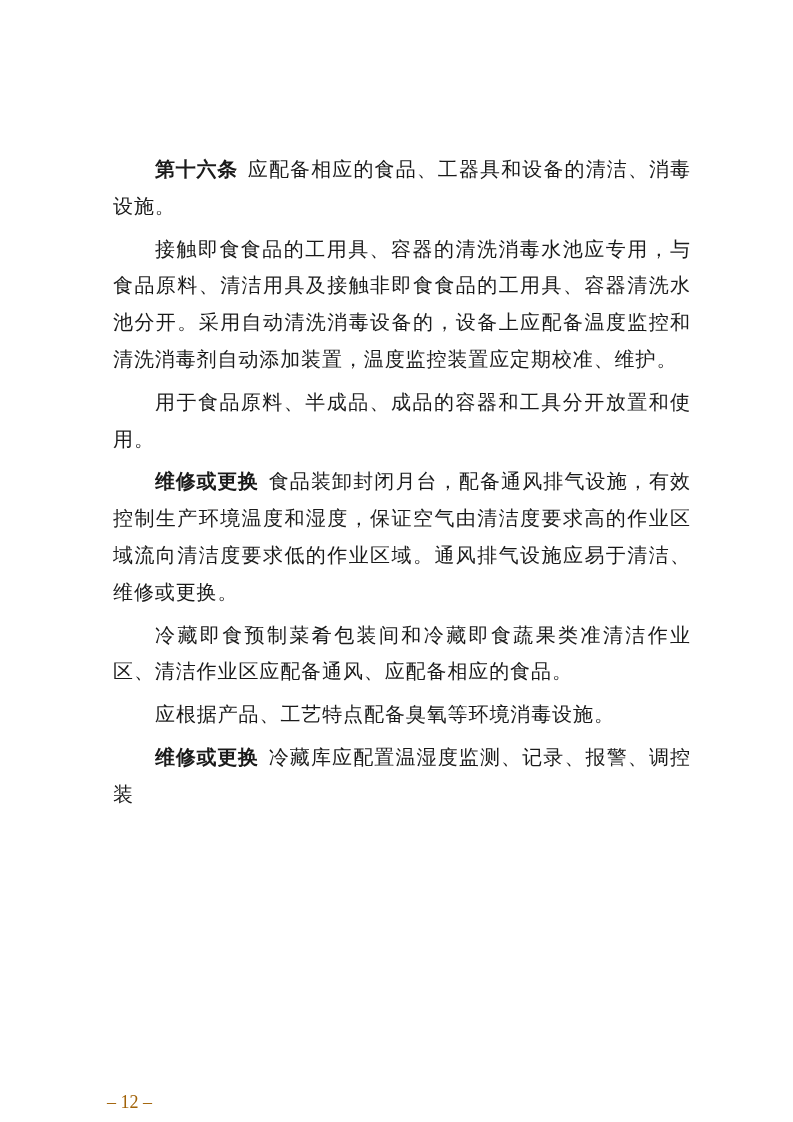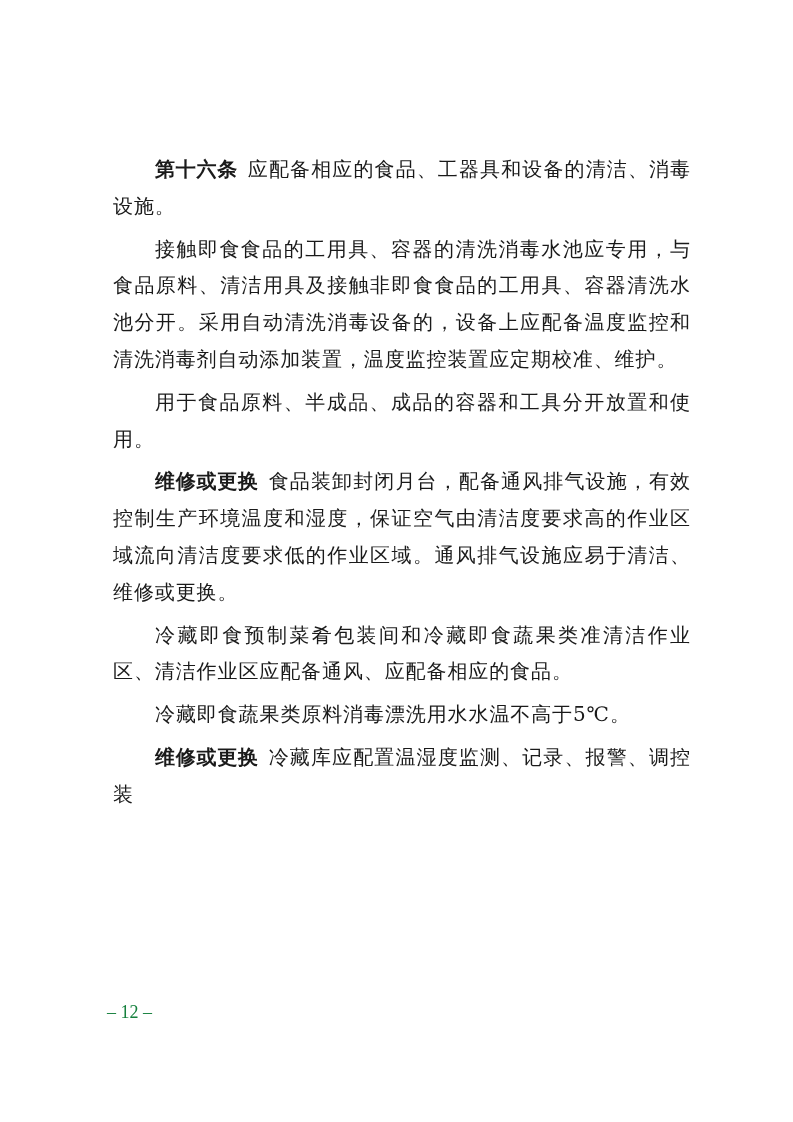--- a/index.html
+++ b/index.html
@@ -23,32 +23,32 @@
   }
   .article-no {
     font-family: "DejaVu Sans", "Liberation Sans", sans-serif;
     font-weight: bold;
     letter-spacing: 0.5px;
     margin-right: 10px;
   }
   .page-number {
     position: absolute;
     left: 107px;
-    top: 1002px;
+    top: 1092px;
     font-family: "Liberation Serif", "DejaVu Serif", serif;
     font-size: 18px;
-    color: #15803d;
+    color: #a16207;
   }
 </style>
 </head>
 <body>
 
 <div class="page">
   <p class="para"><span class="article-no">第十六条</span><span>应配备相应的食品、工器具和设备的清洁、消毒设施。</span></p>
   <p class="para"><span>接触即食食品的工用具、容器的清洗消毒水池应专用，与食品原料、清洁用具及接触非即食食品的工用具、容器清洗水池分开。采用自动清洗消毒设备的，设备上应配备温度监控和清洗消毒剂自动添加装置，温度监控装置应定期校准、维护。</span></p>
   <p class="para"><span>用于食品原料、半成品、成品的容器和工具分开放置和使用。</span></p>
   <p class="para"><span class="article-no">维修或更换</span><span>食品装卸封闭月台，配备通风排气设施，有效控制生产环境温度和湿度，保证空气由清洁度要求高的作业区域流向清洁度要求低的作业区域。通风排气设施应易于清洁、维修或更换。</span></p>
   <p class="para"><span>冷藏即食预制菜肴包装间和冷藏即食蔬果类准清洁作业区、清洁作业区应配备通风、应配备相应的食品。</span></p>
-  <p class="para"><span>冷藏即食蔬果类原料消毒漂洗用水水温不高于5℃。</span></p>
+  <p class="para"><span>应根据产品、工艺特点配备臭氧等环境消毒设施。</span></p>
   <p class="para"><span class="article-no">维修或更换</span><span>冷藏库应配置温湿度监测、记录、报警、调控装</span></p>
 </div>
 
 <div class="page-number">– 12 –</div>
 
 </body></html>

